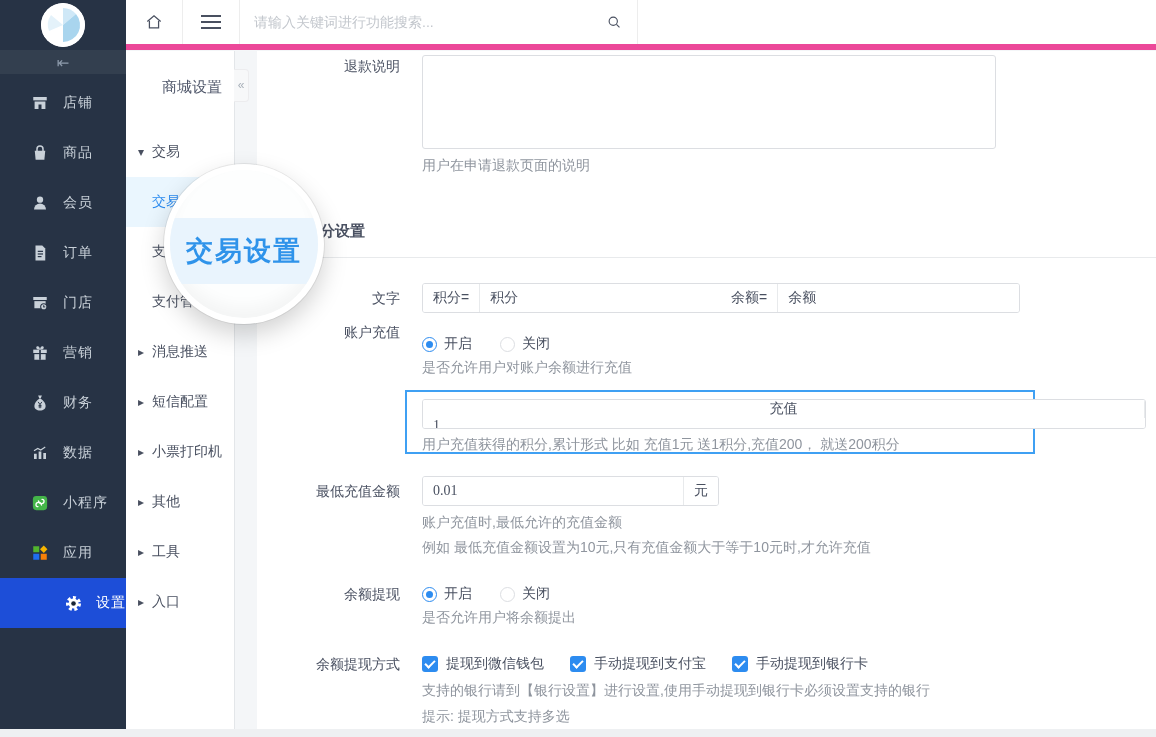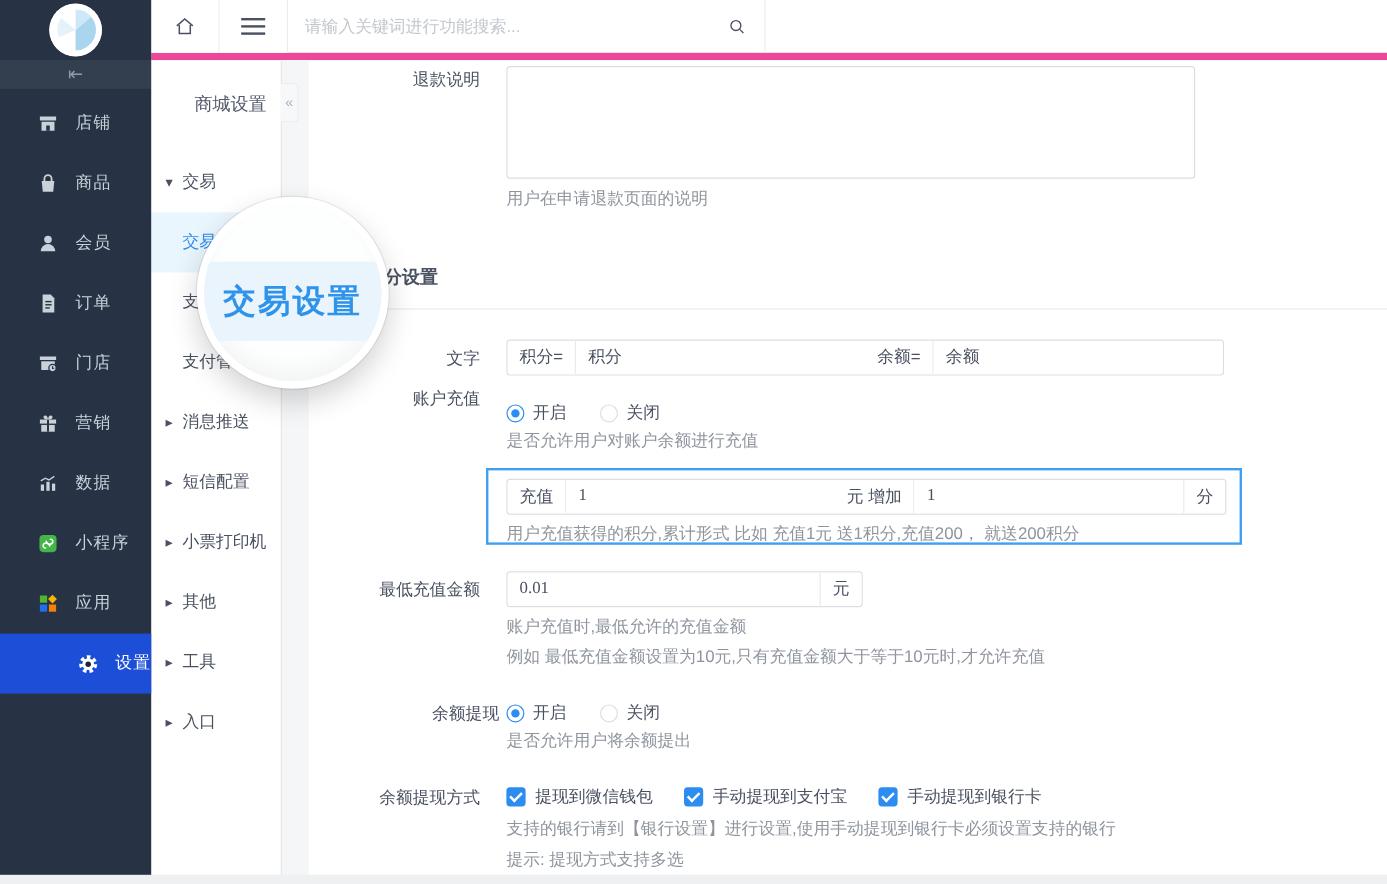--- a/index.html
+++ b/index.html
@@ -54,21 +54,21 @@
   .igroup .addon.last { border-right:none; border-left:1px solid #e8eaec; }
   .igroup input { border:none; outline:none; flex:1; padding:0 10px; font-size:14px; color:#495060; font-family:Liberation Serif, serif; min-width:0; }
 
   .radio-row { position:absolute; display:flex; align-items:center; height:20px; }
   .radio { width:15px; height:15px; border-radius:50%; border:1px solid #dcdee2; margin-right:7px; position:relative; background:#fff; cursor:pointer; flex:none; }
   .radio.on { border-color:#2d8cf0; }
   .radio.on::after { content:""; position:absolute; left:3px; top:3px; width:7px; height:7px; border-radius:50%; background:#2d8cf0; }
   .radio-lab { margin-right:28px; color:#495060; }
 
   .bluebox { position:absolute; left:148px; top:339px; width:630px; height:64px; border:2px solid #3fa0f3; background:#fff; }
-  .bluebox .igroup { position:relative; margin:7px 11px 0 15px; width:600px; }
+  .bluebox .igroup { position:relative; margin:7px 11px 0 15px; width:724px;flex-direction:column; }
   .bluebox .hint { position:relative; margin:5px 0 0 15px; }
 
   .check-row { position:absolute; display:flex; align-items:center; height:20px; }
   .checkbox { width:16px; height:16px; border-radius:3px; background:#2d8cf0; margin-right:8px; position:relative; cursor:pointer; flex:none; }
   .checkbox::after { content:""; position:absolute; left:5px; top:2px; width:4px; height:8px; border:solid #fff; border-width:0 2px 2px 0; transform:rotate(45deg); }
   .check-lab { margin-right:26px; color:#495060; }
 
   
   .lens { position:absolute; left:164px; top:164px; width:160px; height:160px; border:6px solid #fff; border-radius:50%; background:#fdfefe; overflow:hidden; z-index:30;
           box-shadow:0 0 0 1px rgba(0,0,0,0.07), 0 10px 24px rgba(0,0,0,0.18), inset 0 -10px 16px rgba(0,0,0,0.04); }
@@ -159,20 +159,30 @@
               <rect x="10.9" y="7.5" width="2.2" height="13.5" fill="#273345"></rect>
               <path d="M12 7.5C9 7.5 7 6.6 7 4.9 7 3.7 7.9 3 9 3c1.8 0 2.7 1.8 3 4.5z" fill="currentColor"></path>
               <path d="M12 7.5c3 0 5-.9 5-2.6C17 3.7 16.1 3 15 3c-1.8 0-2.7 1.8-3 4.5z" fill="currentColor"></path>
             </svg>
         </span>
         <span class="nlabel">营销</span>
       </div>
       <div class="nav-item">
         <span class="nicon">
           <svg width="18" height="18" viewBox="0 0 24 24">
+              <path d="M9.5 2h5L13 5.5h-2z" fill="currentColor"></path>
+              <path d="M12 5.5C7 8.5 4.5 12.5 4.5 16c0 3.8 3 6 7.5 6s7.5-2.2 7.5-6c0-3.5-2.5-7.5-7.5-10.5z" fill="currentColor"></path>
+              <path d="M9.5 10.5 12 14l2.5-3.5M12 14v5M10 15.2h4M10 17.2h4" stroke="#273345" stroke-width="1.3" fill="none"></path>
+            </svg>
+        </span>
+        <span class="nlabel">财务</span>
+      </div>
+      <div class="nav-item">
+        <span class="nicon">
+          <svg width="18" height="18" viewBox="0 0 24 24">
               <path d="m4 9 5-3 4 2 6-4" stroke="currentColor" stroke-width="1.6" fill="none"></path>
               <rect x="4" y="13" width="3.6" height="7" fill="currentColor"></rect>
               <rect x="10.2" y="10" width="3.6" height="10" fill="currentColor"></rect>
               <rect x="16.4" y="12" width="3.6" height="8" fill="currentColor"></rect>
             </svg>
         </span>
         <span class="nlabel">数据</span>
       </div>
       <div class="nav-item">
         <span class="nicon">
@@ -317,21 +327,21 @@
     </div>
 
     <div class="f-label" style="left:0; top:425px; line-height:30px; height:30px;">最低充值金额</div>
     <div class="igroup" style="left:165px; top:425px; width:297px;">
       <input type="text" value="0.01" style="">
       <span class="addon last">元</span>
     </div>
     <div class="hint" style="left:165px; top:461px;">账户充值时,最低允许的充值金额</div>
     <div class="hint" style="left:165px; top:486px;">例如 最低充值金额设置为10元,只有充值金额大于等于10元时,才允许充值</div>
 
-    <div class="f-label" style="left:16px; top:535px;">余额提现</div>
+    <div class="f-label" style="left:0; top:535px;">余额提现</div>
     <div class="radio-row" style="left:165px; top:533px;">
       <span class="radio on"></span>
       <span class="radio-lab">开启</span>
       <span class="radio"></span>
       <span class="radio-lab">关闭</span>
     </div>
     <div class="hint" style="left:165px; top:556px;">是否允许用户将余额提出</div>
 
     <div class="f-label" style="left:0; top:605px;">余额提现方式</div>
     <div class="check-row" style="left:165px; top:603px;">

